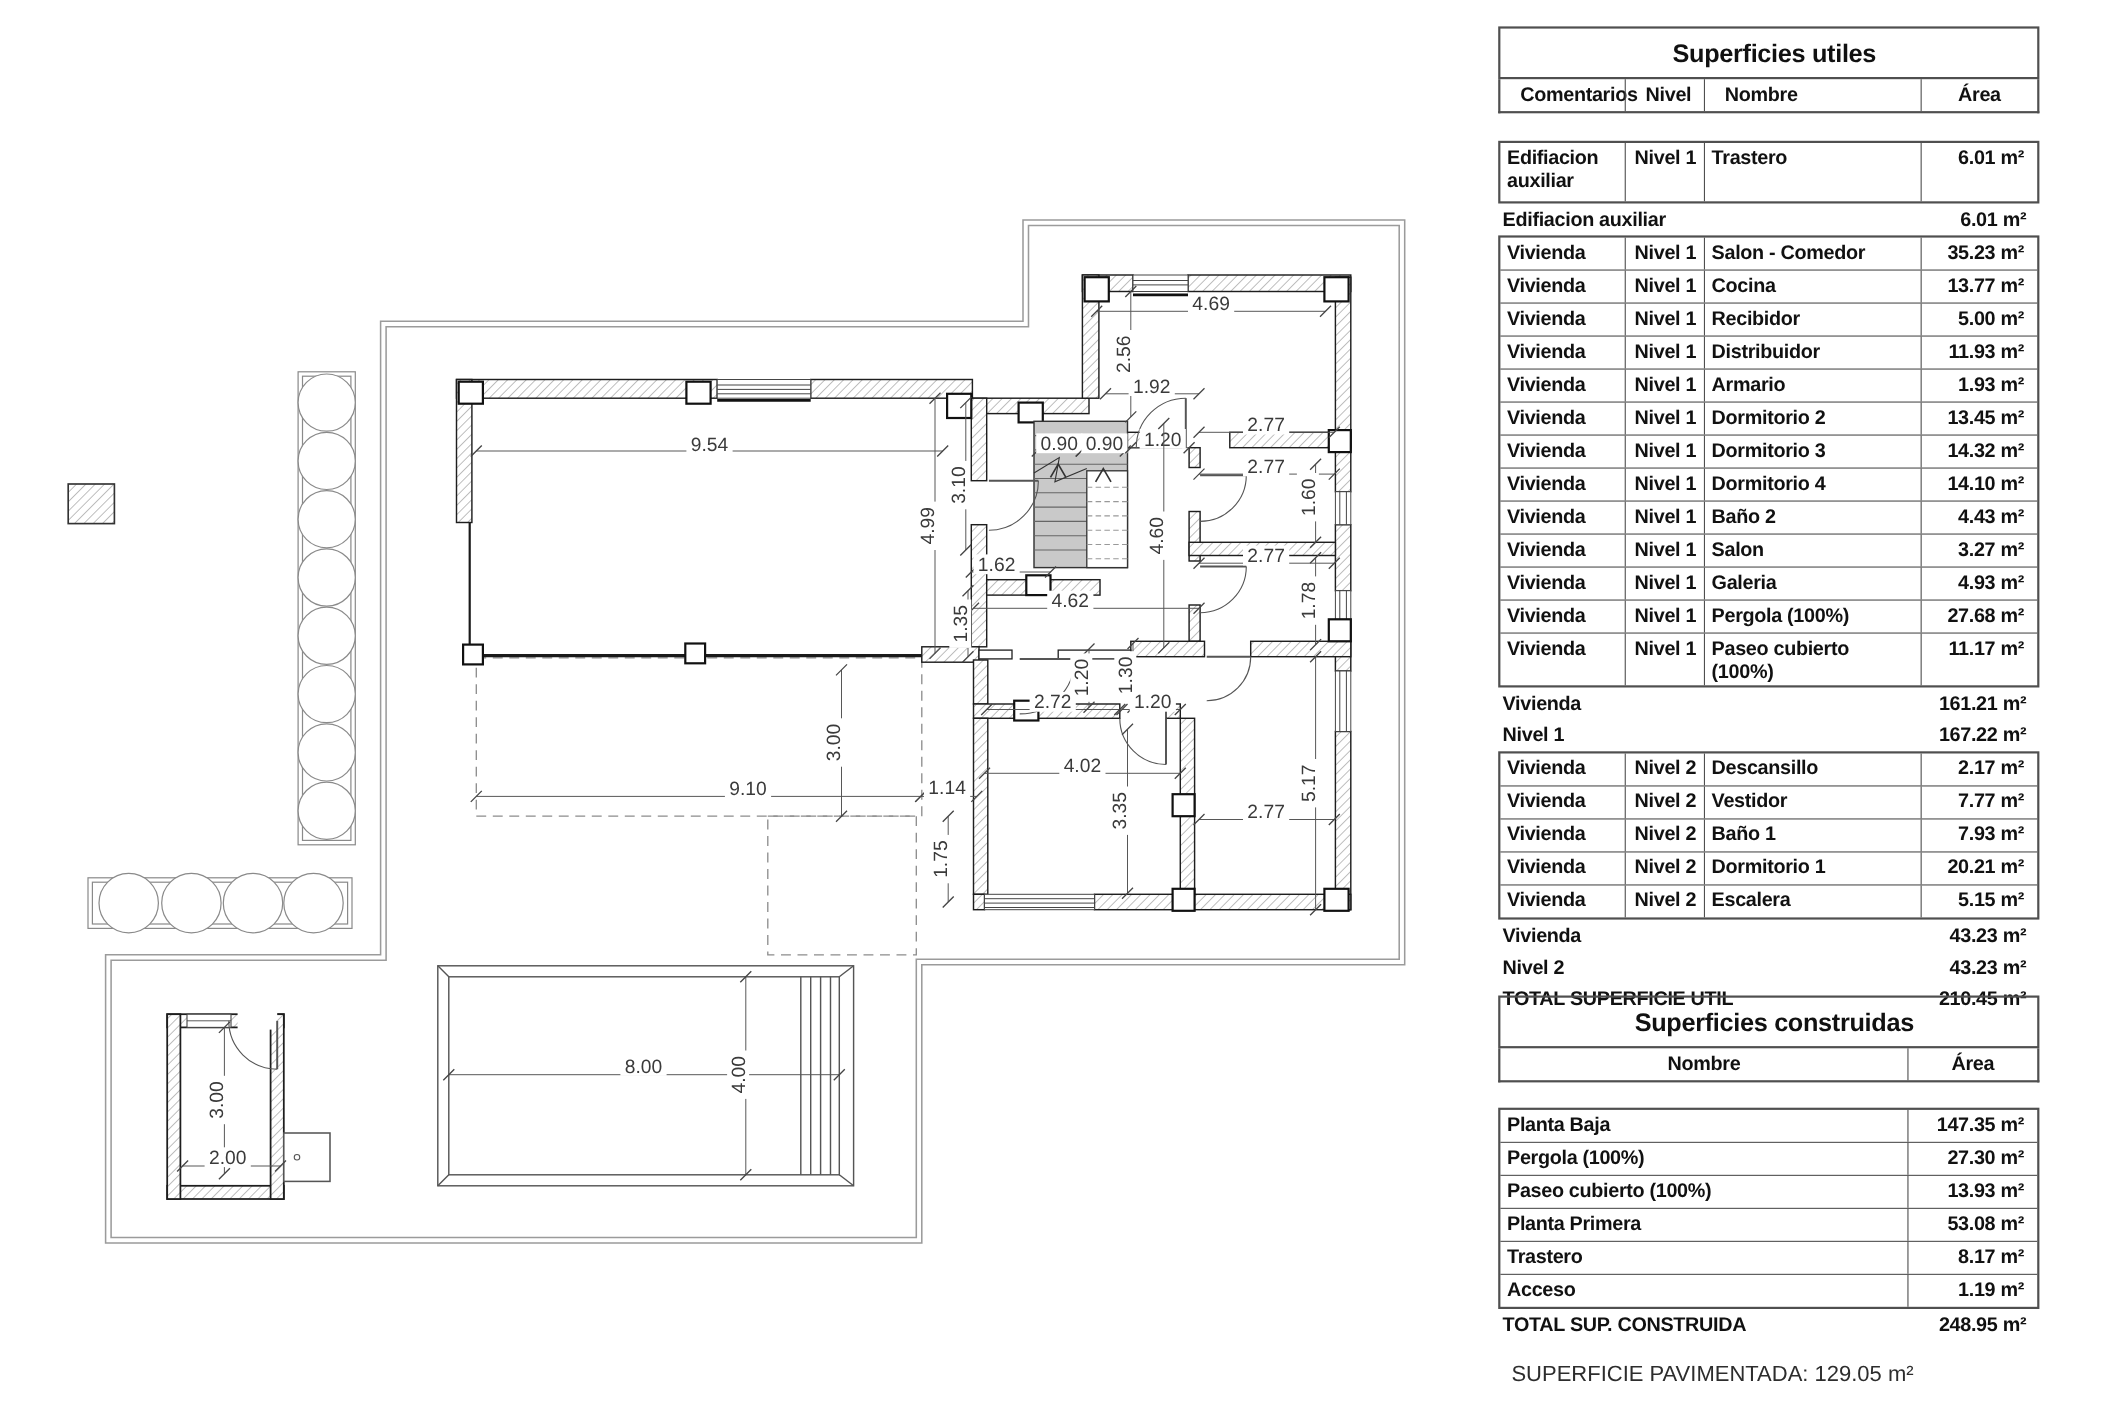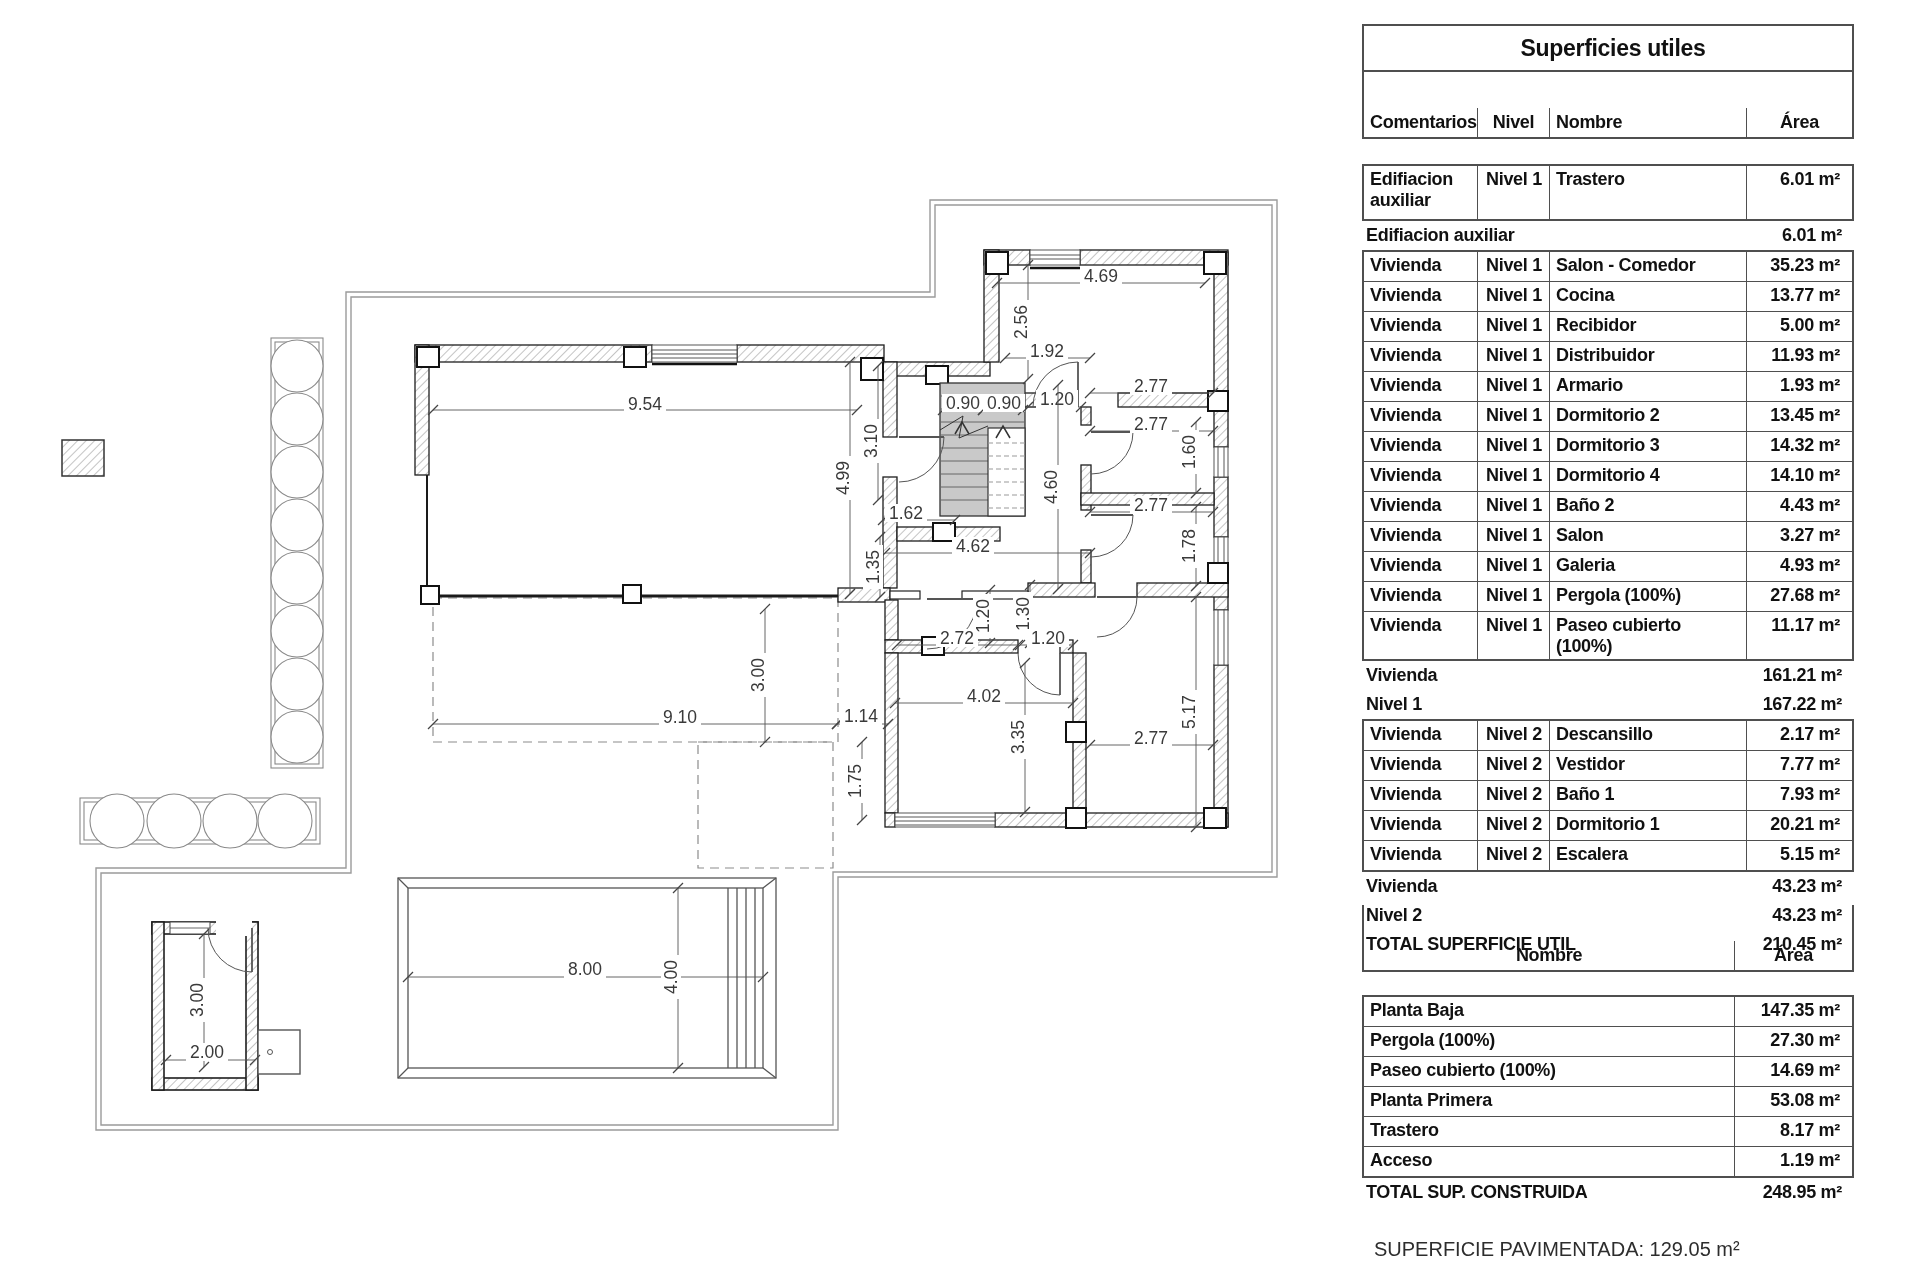--- a/index.html
+++ b/index.html
@@ -8,21 +8,21 @@
   svg text{font-family:"Liberation Sans",sans-serif;}
   .plan{position:absolute;left:0;top:0;}
   .tbl{position:absolute;left:1362px;width:492px;box-sizing:border-box;}
   #t1{top:24px;}
   #t2{top:905px;}
   .tbl .title{border:2px solid #4f4f4f;height:44px;display:flex;align-items:center;justify-content:center;
       font-weight:bold;font-size:23px;letter-spacing:-0.3px;padding-left:10px;}
   .cols{display:grid;border:2px solid #4f4f4f;border-top:none;font-weight:bold;font-size:18px;letter-spacing:-0.3px;}
   #t1 .cols{grid-template-columns:113px 72px 197px auto;}
   #t2 .cols{grid-template-columns:370px auto;}
-  .cols .c{padding:4px 6px;margin-top:36px;}
+  .cols .c{padding:4px 18px;}
   .cols .c + .c{border-left:1.6px solid #4f4f4f;}
   .cols .ctr{text-align:center;}
   .gap{height:25px;}
   .gap2{height:23px;}
   .sec{border:2px solid #4f4f4f;}
   .r{display:grid;grid-template-columns:113px 72px 197px auto;min-height:29px;}
   #t2 .r{grid-template-columns:370px auto;}
   .r + .r{border-top:1.6px solid #4f4f4f;}
   .r .c{padding:3px 6px;font-weight:bold;font-size:18px;letter-spacing:-0.3px;line-height:1.15;}
   .r .c + .c{border-left:1.6px solid #4f4f4f;}
@@ -666,38 +666,39 @@
         <span class="v">43.23 m²</span>
       </div>
       <div class="sub">
         <span class="lbl">TOTAL SUPERFICIE UTIL</span>
         <span class="v">210.45 m²</span>
       </div>
     </div>
 </div>
 
 <div class="tbl" id="t2">
+  <div class="title">Superficies construidas</div>
   <div class="cols">
     <div class="c ctr">Nombre</div>
     <div class="c ctr">Área</div>
   </div>
   <div class="gap2"></div>
   <div id="t2-body">
       <div class="sec">
         <div class="r">
           <div class="c">Planta Baja</div>
           <div class="c area">147.35 m²</div>
         </div>
         <div class="r">
           <div class="c">Pergola (100%)</div>
           <div class="c area">27.30 m²</div>
         </div>
         <div class="r">
           <div class="c">Paseo cubierto (100%)</div>
-          <div class="c area">14.69 m²</div>
+          <div class="c area">13.93 m²</div>
         </div>
         <div class="r">
           <div class="c">Planta Primera</div>
           <div class="c area">53.08 m²</div>
         </div>
         <div class="r">
           <div class="c">Trastero</div>
           <div class="c area">8.17 m²</div>
         </div>
         <div class="r">

